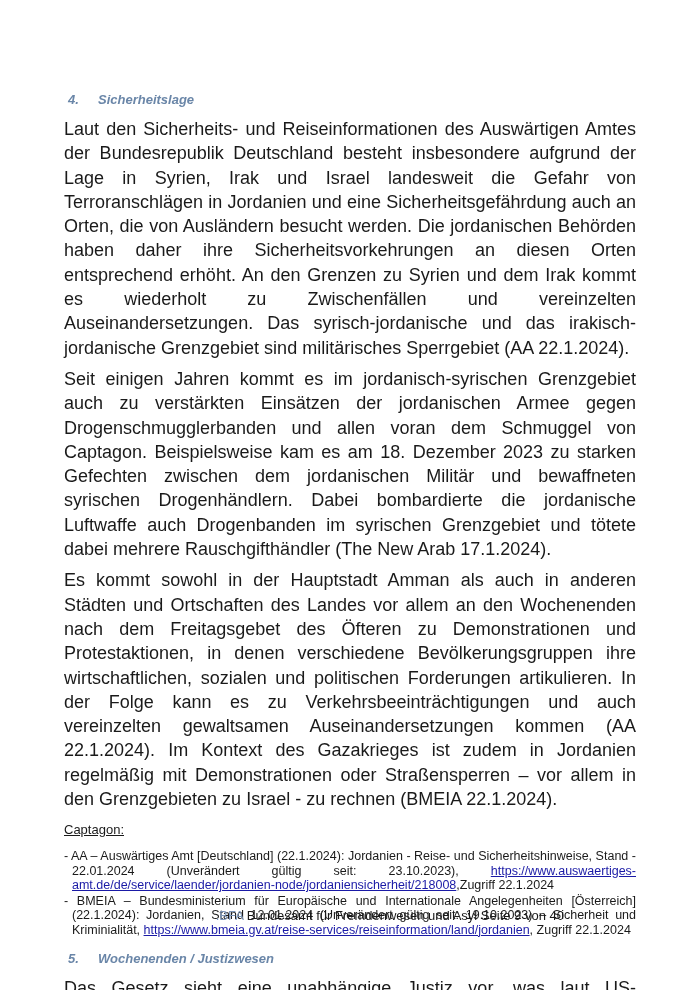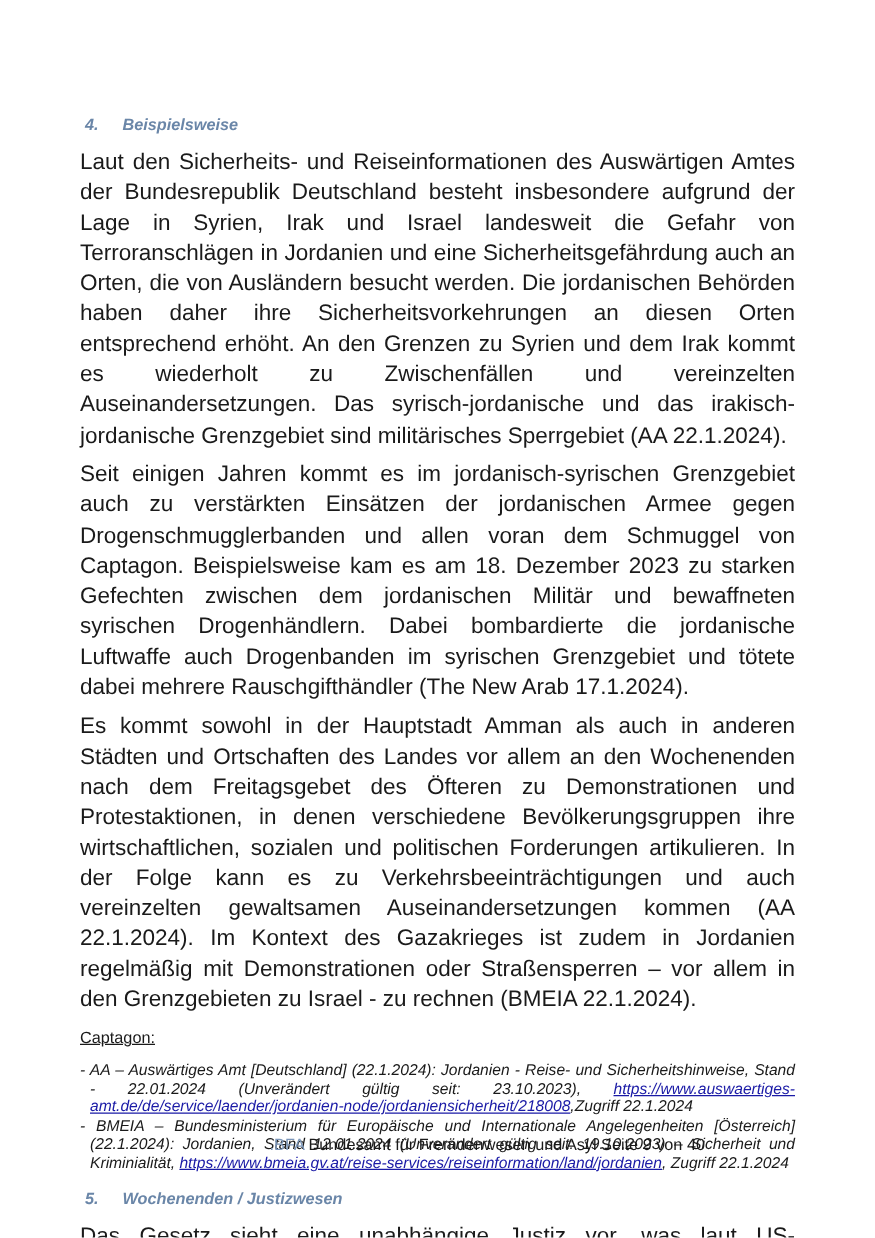--- a/index.html
+++ b/index.html
@@ -13,40 +13,40 @@
       font-size: 13px; margin: 0 0 10px 0; display: flex;
     }
     .heading .num { width: 30px; padding-left: 4px; }
     .para {
       font-size: 18px; line-height: 24.3px; text-align: justify;
       margin: 0 0 7px 0;
     }
     .sources-label {
       font-size: 13px; text-decoration: underline; margin: 10px 0 10px 0; line-height: 18px;
     }
-    .src-list { margin: 0 0 10px 0; padding: 0; list-style: none; font-style: italic; }
+    .src-list { margin: 0 0 10px 0; padding: 0; list-style: none; }
     .src-item {
       font-size: 12.5px; line-height: 14.5px; text-align: justify;
       padding-left: 8px; text-indent: -8px; margin-bottom: 1px;
     }
     .src-item a { color: #1a1aa6; text-decoration: underline; }
     .heading2 { margin-top: 14px; }
     .footer {
       position: absolute; top: 908px; left: 0; width: 564px; text-align: right;
       font-size: 13px;
     }
     .footer .logo { color: #7a95b8; }
   </style>
 </head>
 <body>
 
 <div class="page">
   <div class="heading">
     <span class="num">4.</span>
-    <span>Beispielsweise</span>
+    <span>Sicherheitslage</span>
   </div>
   <p class="para">Laut den Sicherheits- und Reiseinformationen des Auswärtigen Amtes der Bundesrepublik Deutschland besteht insbesondere aufgrund der Lage in Syrien, Irak und Israel landesweit die Gefahr von Terroranschlägen in Jordanien und eine Sicherheitsgefährdung auch an Orten, die von Ausländern besucht werden. Die jordanischen Behörden haben daher ihre Sicherheitsvorkehrungen an diesen Orten entsprechend erhöht. An den Grenzen zu Syrien und dem Irak kommt es wiederholt zu Zwischenfällen und vereinzelten Auseinandersetzungen. Das syrisch-jordanische und das irakisch-jordanische Grenzgebiet sind militärisches Sperrgebiet (AA 22.1.2024).</p>
   <p class="para">Seit einigen Jahren kommt es im jordanisch-syrischen Grenzgebiet auch zu verstärkten Einsätzen der jordanischen Armee gegen Drogenschmugglerbanden und allen voran dem Schmuggel von Captagon. Beispielsweise kam es am 18. Dezember 2023 zu starken Gefechten zwischen dem jordanischen Militär und bewaffneten syrischen Drogenhändlern. Dabei bombardierte die jordanische Luftwaffe auch Drogenbanden im syrischen Grenzgebiet und tötete dabei mehrere Rauschgifthändler (The New Arab 17.1.2024).</p>
   <p class="para">Es kommt sowohl in der Hauptstadt Amman als auch in anderen Städten und Ortschaften des Landes vor allem an den Wochenenden nach dem Freitagsgebet des Öfteren zu Demonstrationen und Protestaktionen, in denen verschiedene Bevölkerungsgruppen ihre wirtschaftlichen, sozialen und politischen Forderungen artikulieren. In der Folge kann es zu Verkehrsbeeinträchtigungen und auch vereinzelten gewaltsamen Auseinandersetzungen kommen (AA 22.1.2024). Im Kontext des Gazakrieges ist zudem in Jordanien regelmäßig mit Demonstrationen oder Straßensperren – vor allem in den Grenzgebieten zu Israel - zu rechnen (BMEIA 22.1.2024).</p>
 
   <div class="sources-label">Captagon:</div>
   <ul class="src-list">
     <li class="src-item"><span>- </span><span>AA – Auswärtiges Amt [Deutschland] (22.1.2024): Jordanien - Reise- und Sicherheitshinweise, Stand - 22.01.2024 (Unverändert gültig seit: 23.10.2023), </span><a href="#">https://www.auswaertiges-amt.de/de/service/laender/jordanien-node/jordaniensicherheit/218008</a><span>,Zugriff 22.1.2024</span></li>
     <li class="src-item"><span>- </span><span>BMEIA – Bundesministerium für Europäische und Internationale Angelegenheiten [Österreich] (22.1.2024): Jordanien, Stand 12.01.2024 (Unverändert gültig seit: 19.10.2023) – Sicherheit und Kriminialität, </span><a href="#">https://www.bmeia.gv.at/reise-services/reiseinformation/land/jordanien</a><span>, Zugriff 22.1.2024</span></li>
   </ul>

